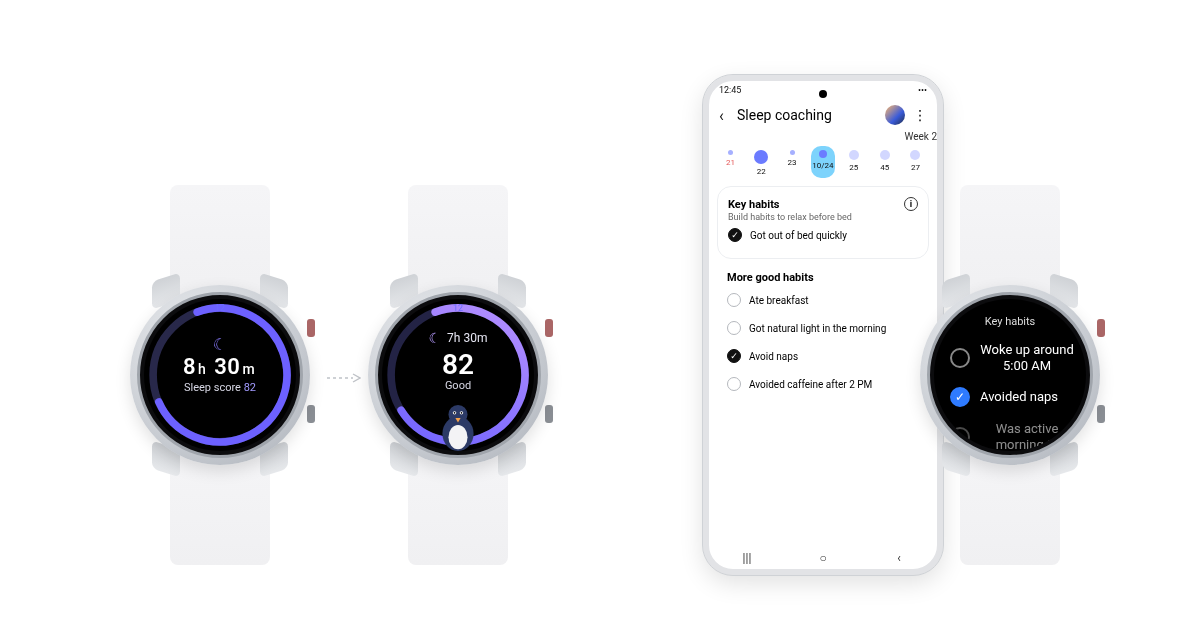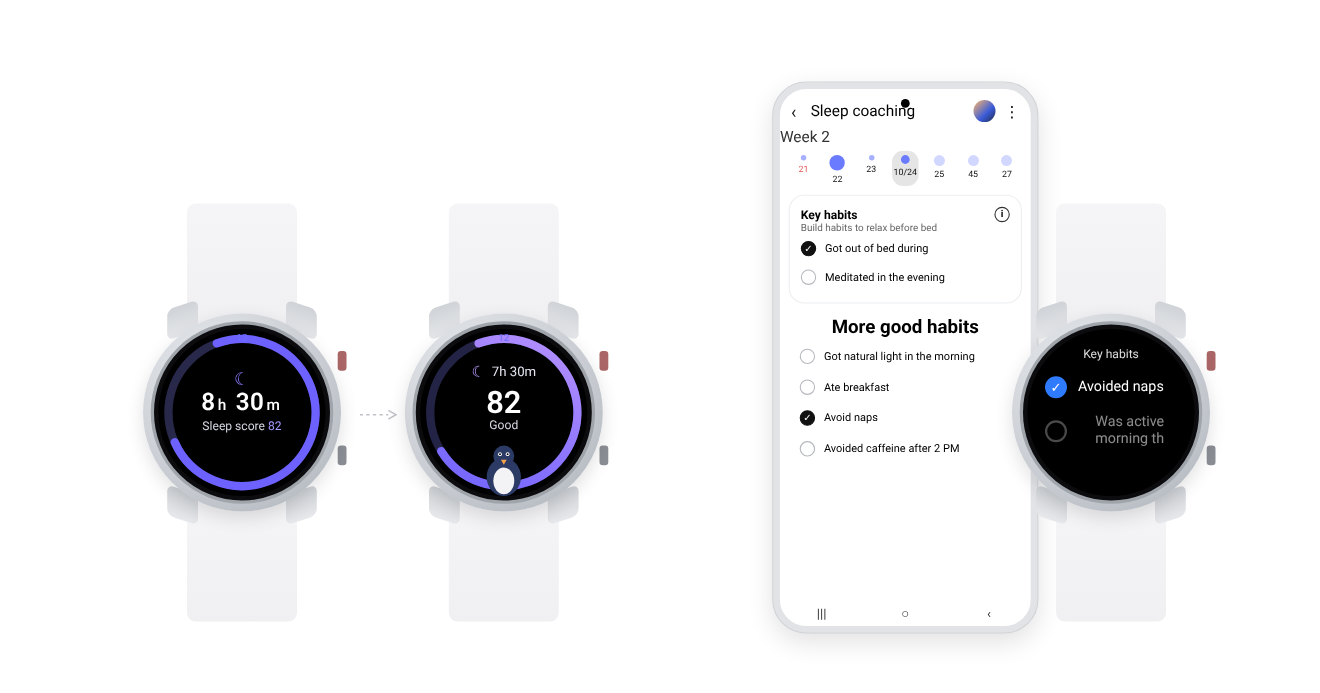--- a/index.html
+++ b/index.html
@@ -131,45 +131,45 @@
     overflow:hidden;
   }
   .phone .status { display:flex; align-items:center; justify-content:space-between; padding:4px 10px 0; font-size:9px; color:#111;}
   .phone .cam { position:absolute; top:9px; left:50%; transform:translateX(-50%); width:8px; height:8px; background:#000; border-radius:50%;}
   .phone .header { display:flex; align-items:center; padding:10px 10px 6px; }
   .phone .back { font-size:16px; color:#111; width:18px; }
   .phone .title { font-size:14px; font-weight:400; flex:1;}
   .phone .avatar { width:20px; height:20px; border-radius:50%; background:linear-gradient(135deg,#ffb96b,#3a5bd9 60%,#1e2a44); }
   .phone .more { margin-left:8px; font-size:14px; }
 
-  .weekwrap { text-align:left; font-size:14px; color:#333; }
+  .weekwrap { text-align:right; font-size:10px; color:#333; }
   .days { display:flex; justify-content:space-around; padding:4px 6px 0;}
   .day { width:24px; display:flex; flex-direction:column; align-items:center; gap:3px; font-size:9px; color:#333; border-radius:10px; padding:4px 0 2px;}
   .day .dot { width:10px; height:10px; border-radius:50%; background:#6b7bff; }
   .day.small .dot { width:5px; height:5px; opacity:.6; }
   .day.mid .dot { width:8px; height:8px; }
   .day.big .dot { width:14px; height:14px; }
   .day.none .dot { opacity:.3; }
   .day.red .num { color:#e45656;text-align:right; }
-  .day.sel { background:#e5e5e5; }
+  .day.sel { background:#7dd3fc; }
   .day .num { font-size:8px; color:#111; }
 
   .card {
     margin:8px 8px;
     border:1px solid #eceef1;
     border-radius:14px;
     padding:10px 10px;
     background:#fff;
   }
   .card h4 { font-size:11px; font-weight:700; display:flex; align-items:center; justify-content:space-between;}
   .card .hint { font-size:9px; color:#666; margin-top:1px; margin-bottom:0;}
   .row { display:flex; align-items:center; gap:8px; font-size:10px; padding:6px 0; }
   .row .chk { width:14px; height:14px; border-radius:50%; border:1.5px solid #b5b8bd; display:flex; align-items:center; justify-content:center; font-size:9px; color:#fff;}
   .row .chk.on { background:#111; border-color:#111; }
-  .more-head { font-size:17px; font-weight:700; padding:4px 18px 0;text-align:center; }
+  .more-head { font-size:11px; font-weight:700; padding:4px 18px 0; }
   .list2 { padding:2px 18px 0; }
   .list2 .row { padding:7px 0; font-size:10px;}
   .navbar { position:absolute; bottom:4px; left:0; right:0; display:flex; justify-content:space-around; color:#333; font-size:12px;}
   .nav-pill { width:30px; display:flex; justify-content:center;}
   .info-ic { width:14px; height:14px; border:1px solid #333; border-radius:50%; display:flex; align-items:center; justify-content:center; font-size:9px;}
 
   
   .kh-title { font-size:11px; color:#ddd; position:absolute; top:16px; left:0; right:0; text-align:center;}
   .kh-list { position:absolute; top:36px; left:14px; right:10px; color:#fff; font-size:13px; line-height:1.2; }
   .kh-item { display:flex; align-items:center; gap:10px; padding:7px 2px; }
@@ -260,20 +260,24 @@
           <circle cx="26" cy="16" r="1" fill="#000"></circle>
             <circle cx="34" cy="16" r="1" fill="#000"></circle>
           <path d="M27 22 L33 22 L30 27 Z" fill="#f6a24b"></path>
         </svg>
       </div>
     </div>
   </div>
 
   <div class="phone" style="left:703px; top:75px;">
     <div class="cam"></div>
+    <div class="status">
+      <span>12:45</span>
+      <span>•••</span>
+    </div>
     <div class="header">
       <div class="back">‹</div>
       <div class="title">Sleep coaching</div>
       <div class="avatar"></div>
       <div class="more">⋮</div>
     </div>
 
     <div class="weekwrap">Week 2</div>
     <div class="days" id="days">
         <div class="day small red">
@@ -308,38 +312,34 @@
 
     <div class="card">
       <h4>
         <span>Key habits</span>
         <span class="info-ic">i</span>
       </h4>
       <div class="hint">Build habits to relax before bed</div>
       <div id="keylist">
           <div class="row">
             <span class="chk on">✓</span>
-            <span>Got out of bed during</span>
-          </div>
-          <div class="row">
-            <span class="chk"></span>
-            <span>Meditated in the evening</span>
+            <span>Got out of bed quickly</span>
           </div>
         </div>
     </div>
 
     <div class="more-head">More good habits</div>
     <div class="list2" id="morelist">
         <div class="row">
           <span class="chk"></span>
-          <span>Got natural light in the morning</span>
+          <span>Ate breakfast</span>
         </div>
         <div class="row">
           <span class="chk"></span>
-          <span>Ate breakfast</span>
+          <span>Got natural light in the morning</span>
         </div>
         <div class="row">
           <span class="chk on">✓</span>
           <span>Avoid naps</span>
         </div>
         <div class="row">
           <span class="chk"></span>
           <span>Avoided caffeine after 2 PM</span>
         </div>
       </div>
@@ -358,20 +358,24 @@
       <div class="lug tr"></div>
       <div class="lug bl"></div>
       <div class="lug br"></div>
     <div class="btn-side b1"></div>
       <div class="btn-side b2"></div>
     <div class="case">
       <div class="bezel"></div>
       <div class="screen" style="justify-content:flex-start;">
         <div class="kh-title">Key habits</div>
         <div class="kh-list" id="khitems">
+            <div class="kh-item">
+              <span class="circle"></span>
+              <span>Woke up around 5:00 AM</span>
+            </div>
             <div class="kh-item sel">
               <span class="circle">✓</span>
               <span>Avoided naps</span>
             </div>
             <div class="kh-item dim">
               <span class="circle"></span>
               <span>Was active morning th</span>
             </div>
           </div>
       </div>

